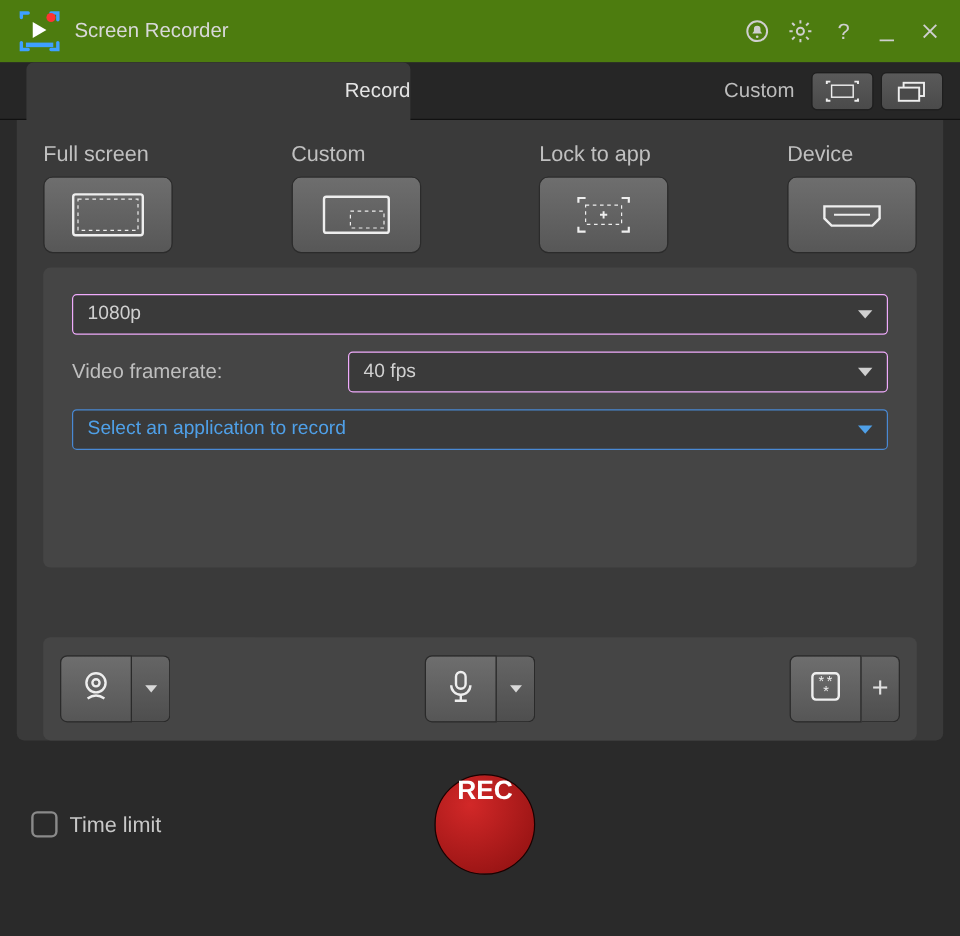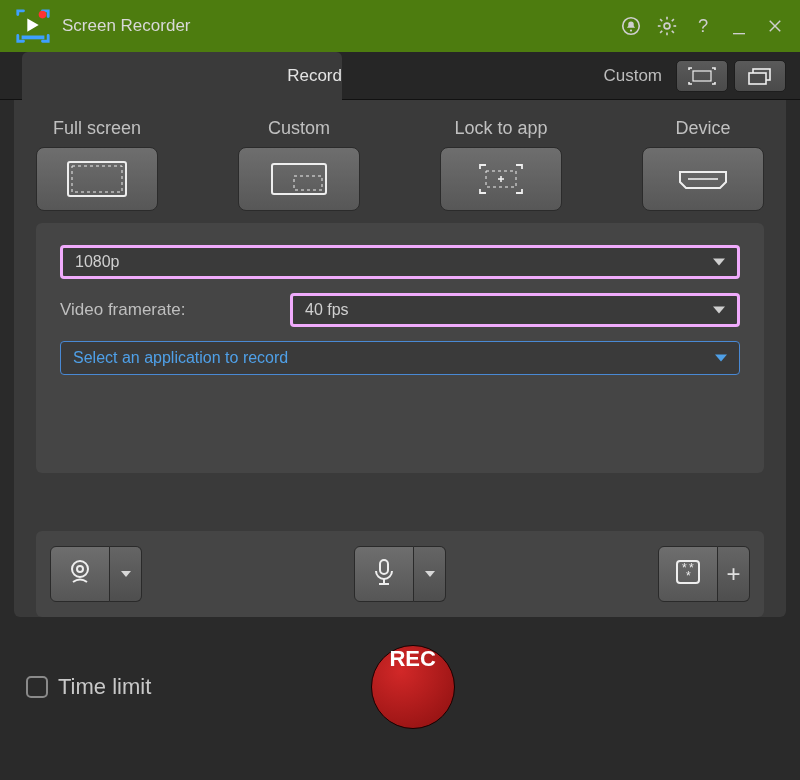--- a/index.html
+++ b/index.html
@@ -71,21 +71,21 @@
 
   .workspace {
     background: #3a3a3a;
     margin: 0 14px 14px 14px;
     border-bottom-left-radius: 6px;
     border-bottom-right-radius: 6px;
     padding: 18px 22px 0 22px;
   }
 
   .modes { display: flex; justify-content: space-between; }
-  .mode { width: 122px; text-align: center; cursor: pointer; }
+  .mode { width: 108px; cursor: pointer; }
   .mode-label { font-size: 18px; color: #c0c0c0; margin-bottom: 8px; display: block; }
   .mode.selected .mode-label { color: #fff; }
   .mode-box {
     width: 100%; height: 64px;
     border-radius: 8px;
     display: flex; align-items: center; justify-content: center;
     background: linear-gradient(#6e6e6e,#575757);
     border: 1px solid #2b2b2b;
   }
   .mode.selected .mode-box {
@@ -107,21 +107,21 @@
     border-radius: 6px;
     padding: 22px 24px 34px 24px;
     min-height: 250px;
   }
   .row { display: flex; align-items: center; margin-bottom: 14px; }
   .row-label { width: 230px; font-size: 17px; color: #bfbfbf; }
   .select {
     flex: 1;
     height: 34px;
     background: #3a3a3a;
-    border: 3px solid #f0abfc;
+    border: 1px solid #f0abfc;
     border-radius: 4px;
     display: flex; align-items: center;
     padding: 0 12px;
     font-size: 16px;
     color: #d0d0d0;
     position: relative;
     cursor: pointer;
   }
   .select.highlight { border: 1px solid #4989d4; color: #4fa0e8; align-items: center; }
   .select-caret {
@@ -178,21 +178,21 @@
     display: flex; align-items: center;
     padding: 14px 26px 0 26px;
   }
   .chk {
     width: 22px; height: 22px;
     border: 2px solid #8a8a8a;
     border-radius: 5px;
     margin-right: 10px;
     cursor: pointer;
   }
-  .chk-label { font-size: 22px; color: #c8c8c8; cursor: pointer; }
+  .chk-label { font-size: 18px; color: #c8c8c8; cursor: pointer; }
   .footer-spacer { flex: 1; }
   .rec-btn {
     width: 84px; height: 84px;
     border-radius: 50%;
     background: radial-gradient(circle at 35% 30%, #d22828, #8a0f0f);
     border: 1px solid #1a0000;
     display: flex; justify-content: center;
     color: #fff; font-size: 22px; font-weight: 600;
     cursor: pointer;
     margin-left: -100px;

